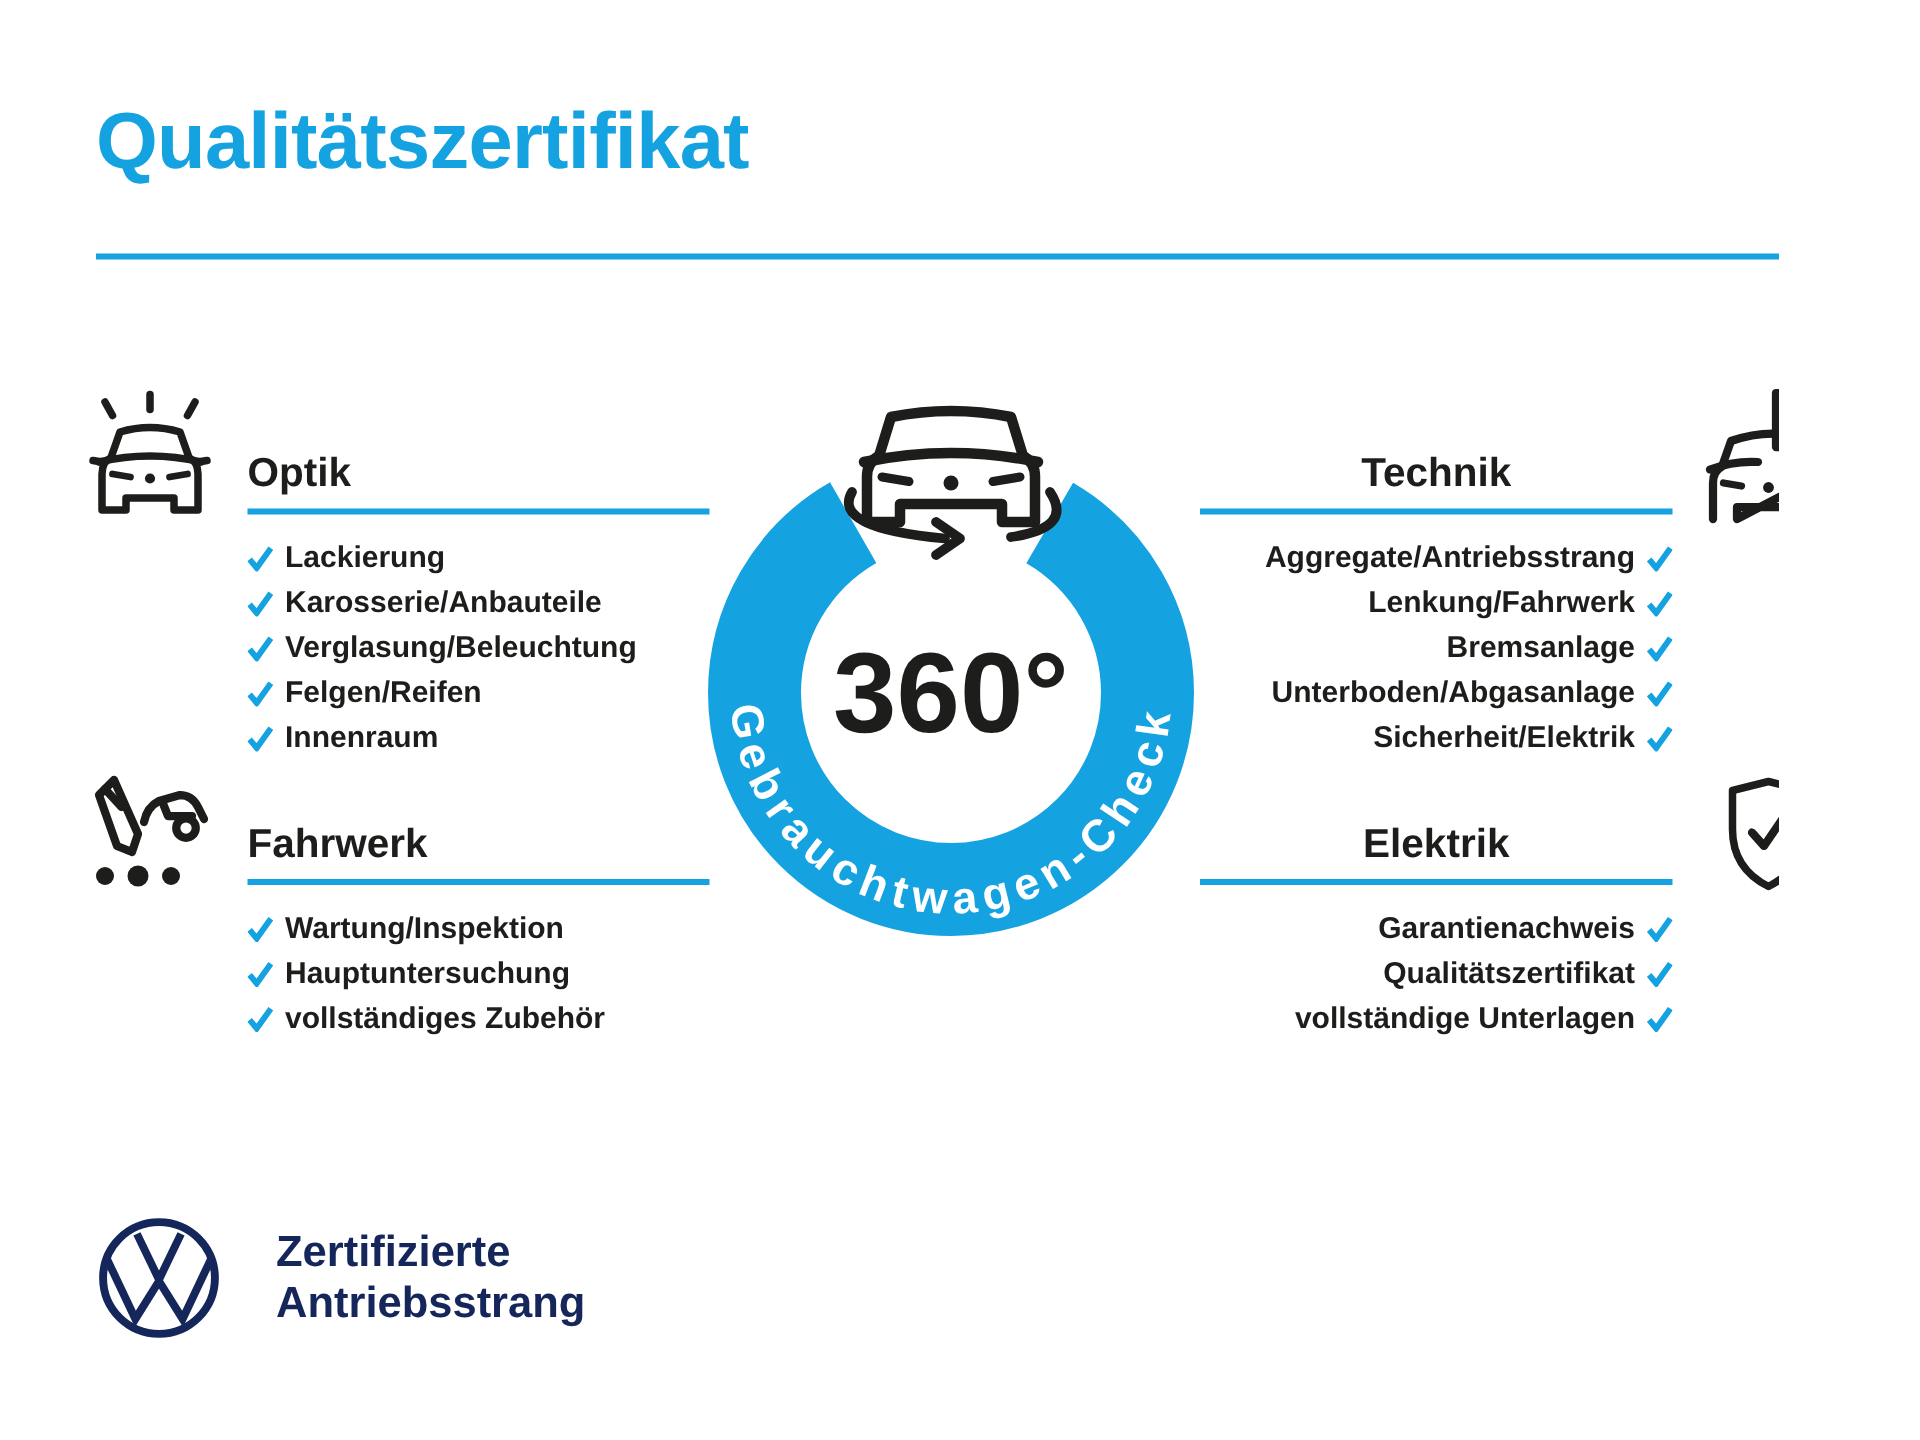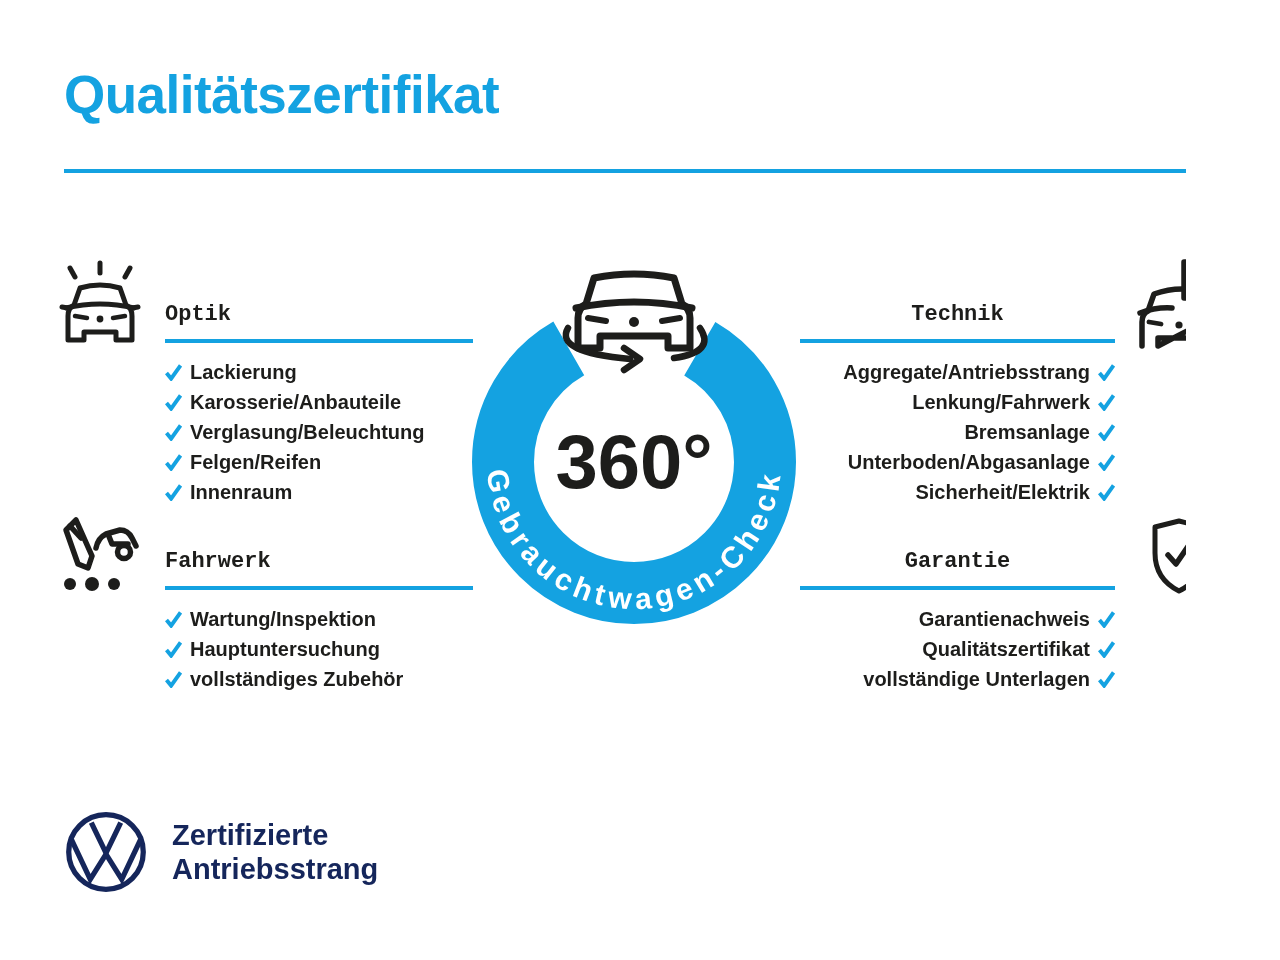--- a/index.html
+++ b/index.html
@@ -4,21 +4,21 @@
 <style>
   html,body{margin:0;padding:0;}
   body{font-family:"Liberation Sans",sans-serif;background:#ffffff;}
   .canvas{position:relative;width:1186px;height:960px;background:#ffffff;overflow:hidden;}
 
   .page-title{position:absolute;left:64px;top:64px;font-size:53px;font-weight:700;
     letter-spacing:-0.5px;color:#14A2E1;margin:0;}
   .title-rule{position:absolute;left:64px;top:169px;width:1151px;height:4px;background:#14A2E1;}
 
   .sec{position:absolute;}
-  .sec h2{margin:0 0 9px 0;font-size:22px;font-weight:700;color:#1D1D1B;line-height:30px;font-family:Liberation Mono, monospace;}
+  .sec h2{margin:0 0 9px 0;font-size:27px;font-weight:700;color:#1D1D1B;line-height:30px;}
   .sec .rule{height:4px;background:#14A2E1;}
   .sec ul{list-style:none;margin:14px 0 0 0;padding:0;}
   .sec li{height:30px;display:flex;align-items:center;gap:8px;
     font-size:20px;font-weight:600;color:#1D1D1B;white-space:nowrap;}
   .sec.right{text-align:center;}
   .sec.right li{flex-direction:row-reverse;justify-content:flex-start;}
   .check{flex:0 0 auto;}
 
   #sec-optik{left:165px;top:300px;width:308px;}
   #sec-technik{left:800px;top:300px;width:315px;}
@@ -30,21 +30,21 @@
   #icon-technik{left:1134px;top:256px;}
   #icon-wartung{left:56px;top:512px;}
   #icon-garantie{left:1148px;top:517px;}
 
   #center-graphic{position:absolute;left:434px;top:256px;}
   .ring-text{font-family:"Liberation Sans",sans-serif;font-size:30px;font-weight:700;
     letter-spacing:5px;fill:#ffffff;}
   .degree-text{font-family:"Liberation Sans",sans-serif;font-size:76px;font-weight:700;fill:#1D1D1B;}
 
   .footer{position:absolute;left:64px;top:810px;display:flex;align-items:center;gap:24px;}
-  .footer-text{font-size:29px;line-height:34px;font-weight:700;color:#15265B;}
+  .footer-text{font-size:29px;line-height:34px;font-weight:700;color:#15265B;margin-left:12px;}
 </style>
 </head>
 <body>
 
 <div class="canvas">
 
   <h1 class="page-title">Qualitätszertifikat</h1>
   <div class="title-rule"></div>
 
   <svg id="icon-optik" class="icon-abs" width="88" height="88" viewBox="0 0 88 88" fill="none" stroke="#1D1D1B" stroke-width="5" stroke-linecap="round" stroke-linejoin="round">
@@ -177,21 +177,21 @@
         <li>
     <svg class="check" width="17" height="17" viewBox="0 0 18 18">
       <path d="M1.5 9.5 L6.5 15.5 L16.5 1.5" fill="none" stroke="#14A2E1" stroke-width="4.2"></path>
     </svg>
     <span>vollständiges Zubehör</span>
   </li>
       </ul>
   </div>
 
   <div id="sec-garantie" class="sec right">
-    <h2>Garantie</h2>
+    <h2>Elektrik</h2>
     <div class="rule"></div>
     <ul>
         <li>
     <svg class="check" width="17" height="17" viewBox="0 0 18 18">
       <path d="M1.5 9.5 L6.5 15.5 L16.5 1.5" fill="none" stroke="#14A2E1" stroke-width="4.2"></path>
     </svg>
     <span>Garantienachweis</span>
   </li>
         <li>
     <svg class="check" width="17" height="17" viewBox="0 0 18 18">

